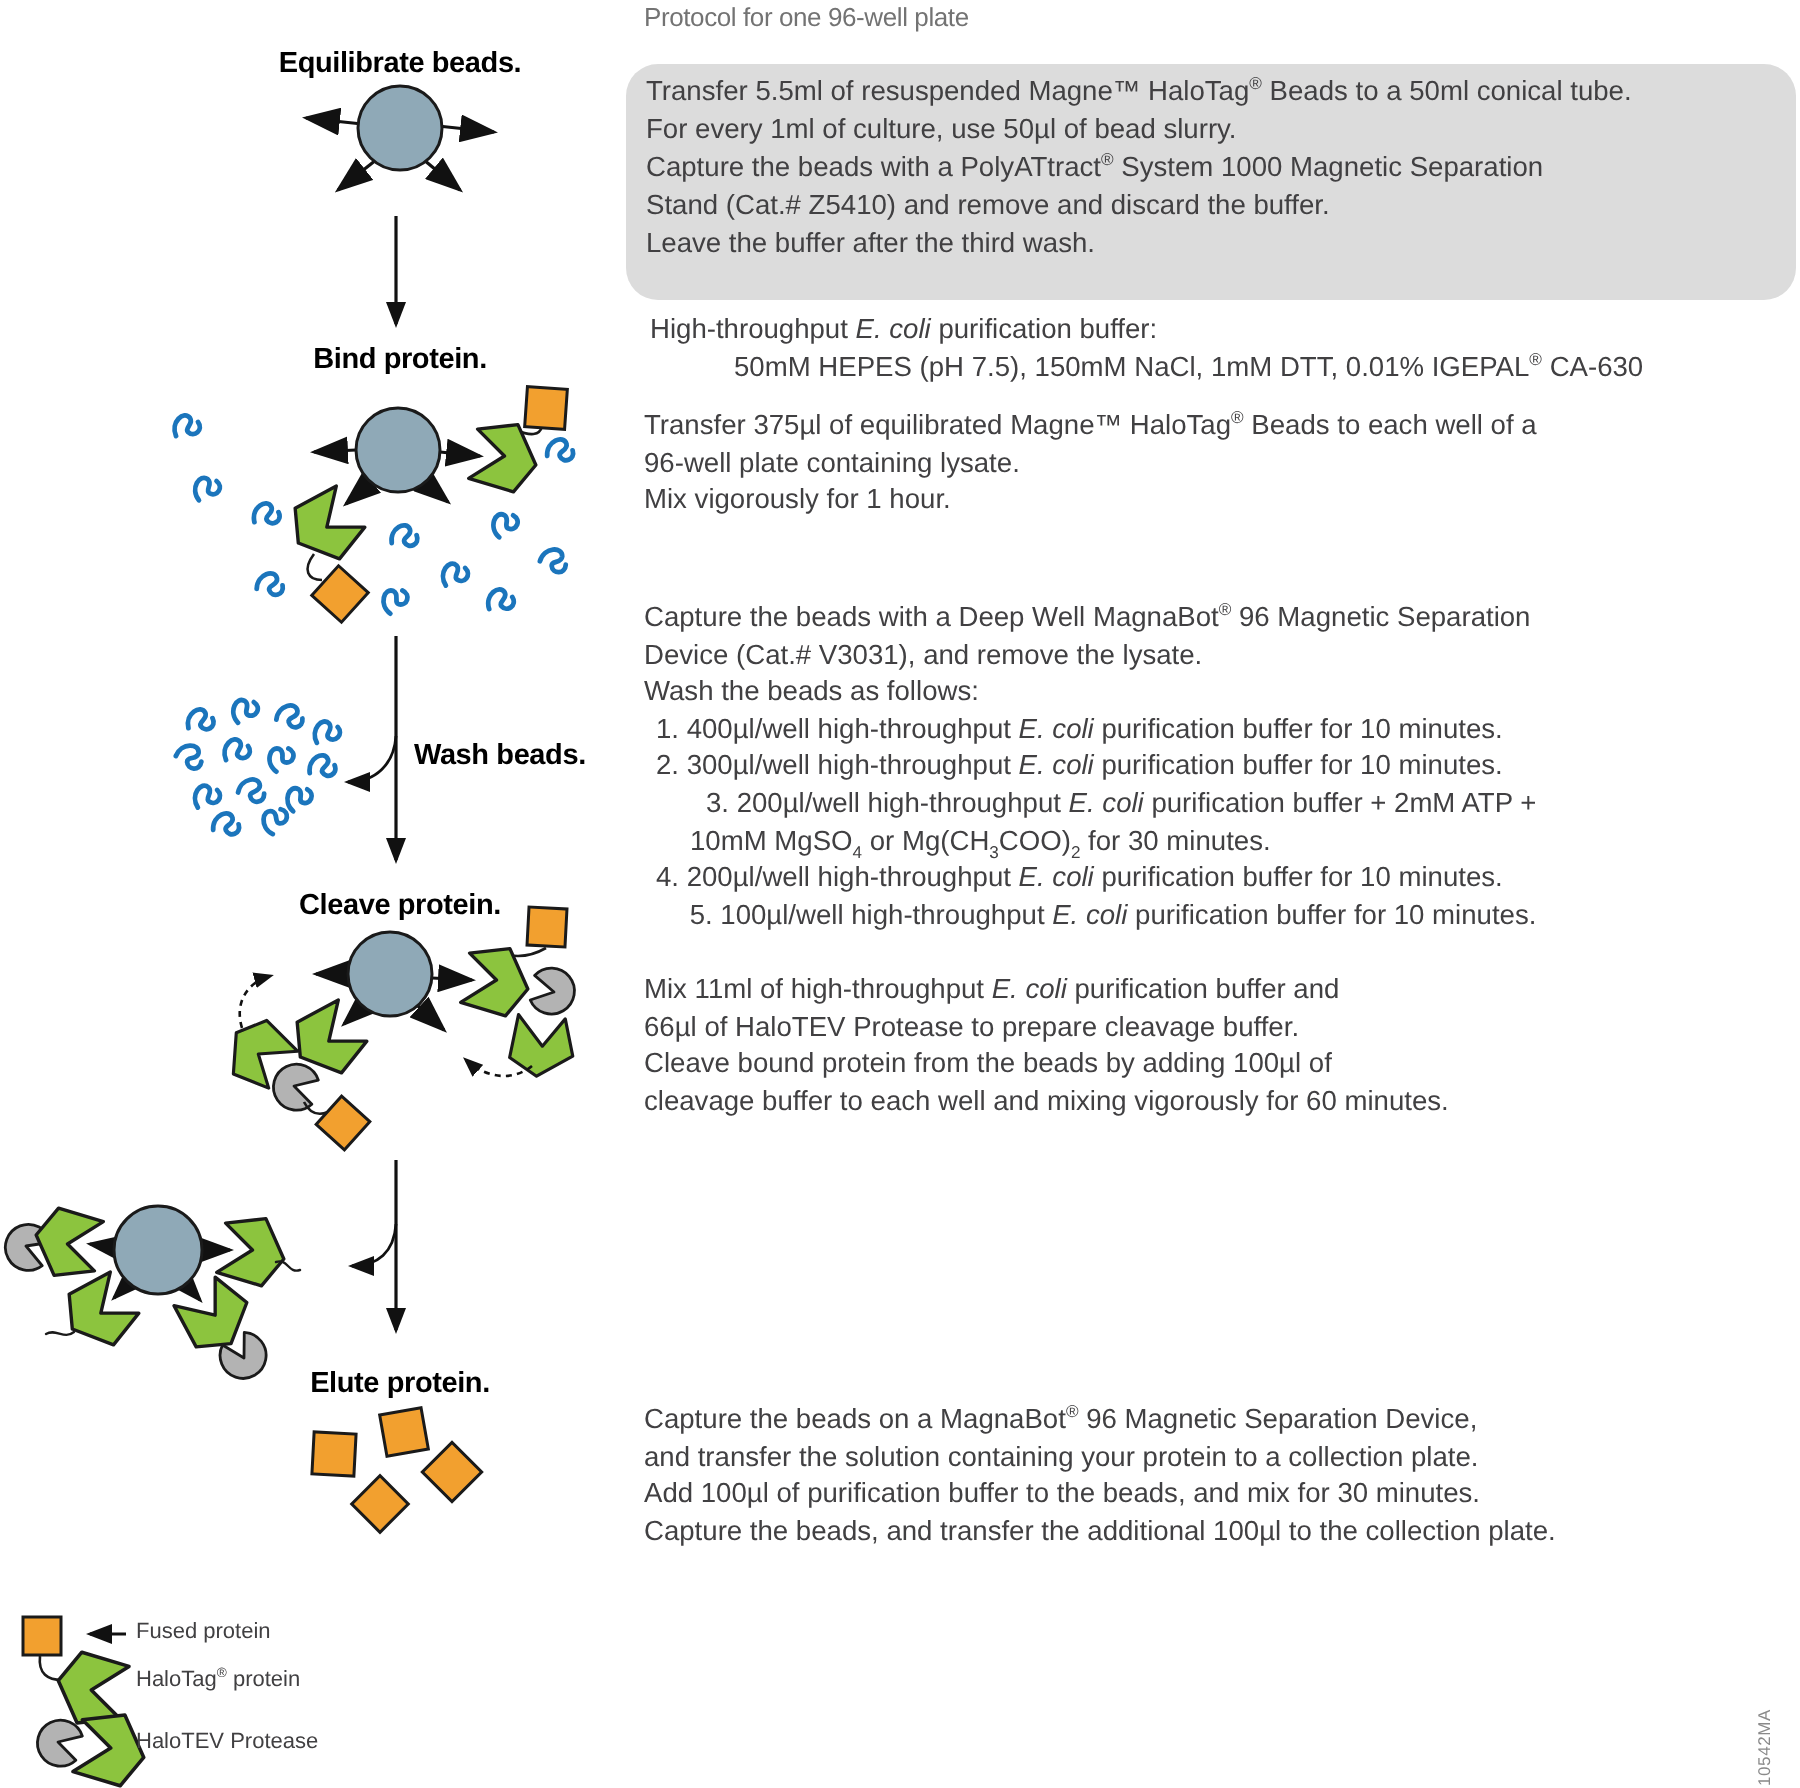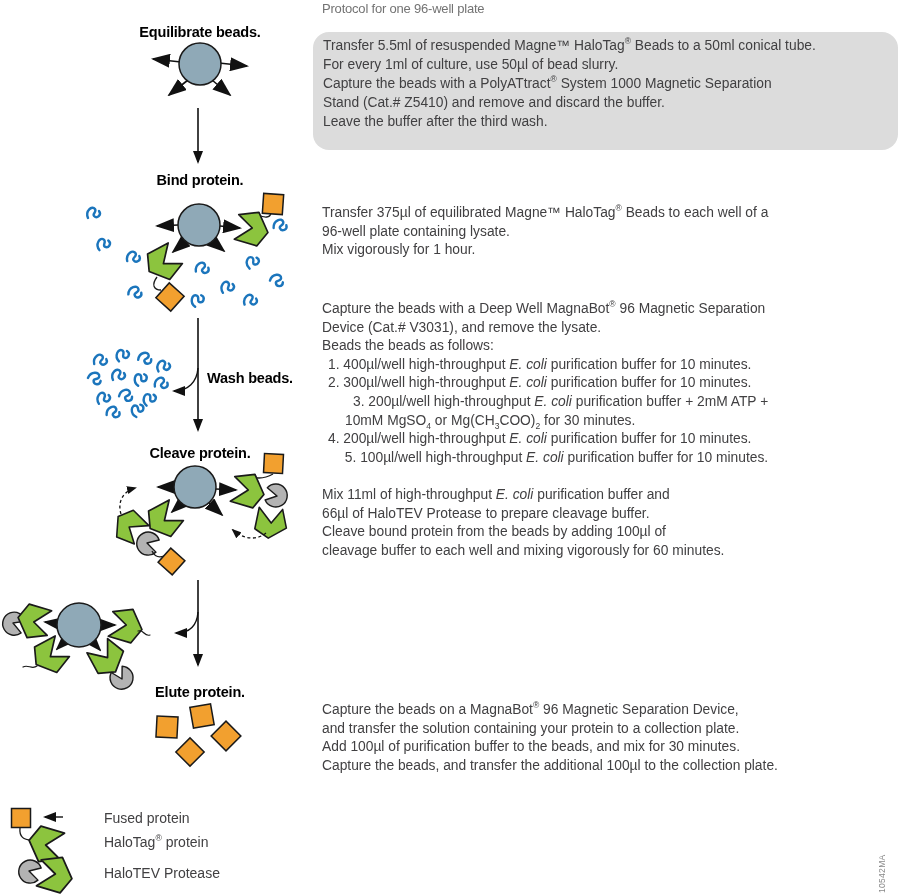--- a/index.html
+++ b/index.html
@@ -24,21 +24,21 @@
   .graybox {
     position:absolute; left:313px; top:32px; width:585px; height:118px;
     background:var(--notebox, #DCDCDC); border-radius:16px;
   }
   .textblock { position:absolute; font-size:13.8px; line-height:18.6px; color:var(--bodytext,#414042); }
   .textblock .tl { white-space:nowrap; }
   .textblock sup { font-size:62%; line-height:0; }
   .textblock sub { font-size:62%; line-height:0; }
   .boxtext { line-height:19px; }
 
-  .legend-label { position:absolute; left:68px; font-size:14px; color:var(--bodytext,#414042); white-space:nowrap;margin-left:36px; }
+  .legend-label { position:absolute; left:68px; font-size:11px; color:var(--bodytext,#414042); white-space:nowrap; }
   .legend-label sup { font-size:62%; line-height:0; }
 
   .watermark {
     position:absolute; left:877px; top:893px; transform:rotate(-90deg);
     transform-origin:0 0; font-size:8.5px; color:#8a8a8a; letter-spacing:0.3px;
     white-space:nowrap;
   }
 
   
   .ht   { fill:var(--green,#8CC43E); stroke:#1a1a1a; stroke-width:1.5; stroke-linejoin:round; }
@@ -201,31 +201,35 @@
 
   <div class="graybox"></div>
   <div class="textblock boxtext" style="left:323px; top:36px;">
       <div class="tl">Transfer 5.5ml of resuspended Magne™ HaloTag<sup>®</sup> Beads to a 50ml conical tube.</div>
       <div class="tl">For every 1ml of culture, use 50µl of bead slurry.</div>
       <div class="tl">Capture the beads with a PolyATtract<sup>®</sup> System 1000 Magnetic Separation</div>
       <div class="tl">Stand (Cat.# Z5410) and remove and discard the buffer.</div>
       <div class="tl">Leave the buffer after the third wash.</div>
     </div>
 
+  <div class="textblock" style="left:325px; top:156px;">
+      <div class="tl">High-throughput <i>E. coli</i> purification buffer:</div>
+      <div class="tl" style="padding-left: 42px;">50mM HEPES (pH 7.5), 150mM NaCl, 1mM DTT, 0.01% IGEPAL<sup>®</sup> CA-630</div>
+    </div>
 
   <div class="textblock" style="left:322px; top:204px;">
       <div class="tl">Transfer 375µl of equilibrated Magne™ HaloTag<sup>®</sup> Beads to each well of a</div>
       <div class="tl">96-well plate containing lysate.</div>
       <div class="tl">Mix vigorously for 1 hour.</div>
     </div>
 
   <div class="textblock" style="left:322px; top:300px;">
       <div class="tl">Capture the beads with a Deep Well MagnaBot<sup>®</sup> 96 Magnetic Separation</div>
       <div class="tl">Device (Cat.# V3031), and remove the lysate.</div>
-      <div class="tl">Beads the beads as follows:</div>
+      <div class="tl">Wash the beads as follows:</div>
       <div class="tl" style="padding-left: 6px;">1. 400µl/well high-throughput <i>E. coli</i> purification buffer for 10 minutes.</div>
       <div class="tl" style="padding-left: 6px;">2. 300µl/well high-throughput <i>E. coli</i> purification buffer for 10 minutes.</div>
       <div class="tl" style="padding-left: 6px; margin-left: 25px;">3. 200µl/well high-throughput <i>E. coli</i> purification buffer + 2mM ATP +</div>
       <div class="tl" style="padding-left: 23px;">10mM MgSO<sub>4</sub> or Mg(CH<sub>3</sub>COO)<sub>2</sub> for 30 minutes.</div>
       <div class="tl" style="padding-left: 6px;">4. 200µl/well high-throughput <i>E. coli</i> purification buffer for 10 minutes.</div>
       <div class="tl" style="padding-left: 6px; text-align: right;">5. 100µl/well high-throughput <i>E. coli</i> purification buffer for 10 minutes.</div>
     </div>
 
   <div class="textblock" style="left:322px; top:486px;">
       <div class="tl">Mix 11ml of high-throughput <i>E. coli</i> purification buffer and</div>

